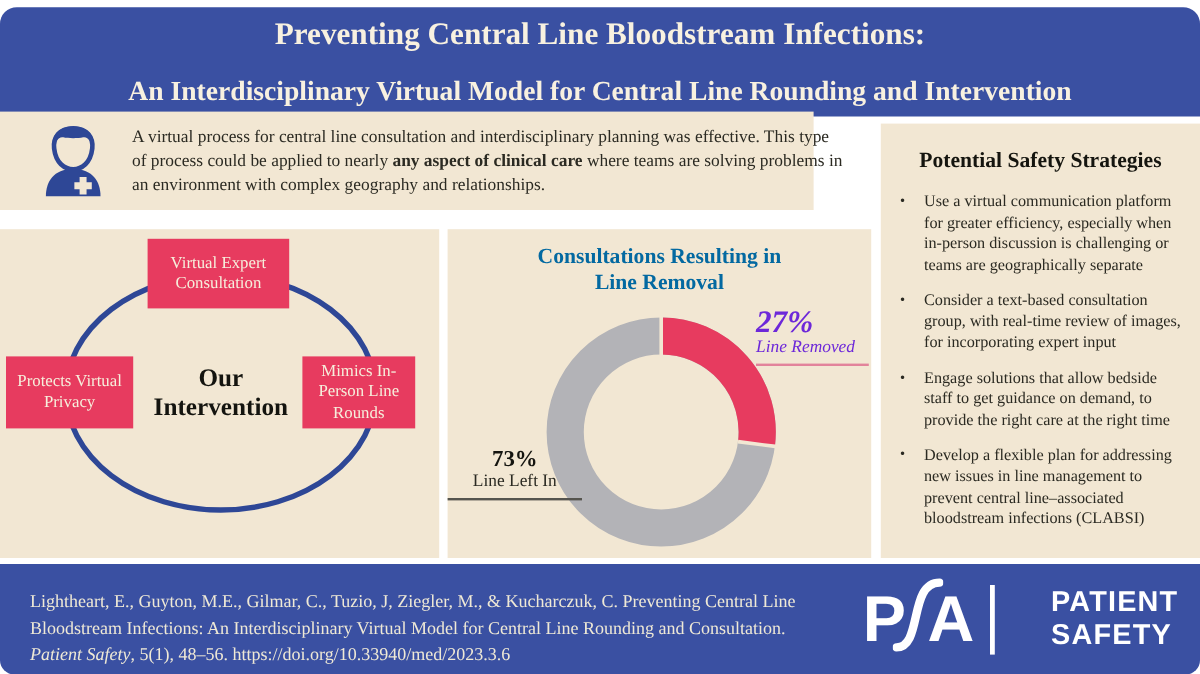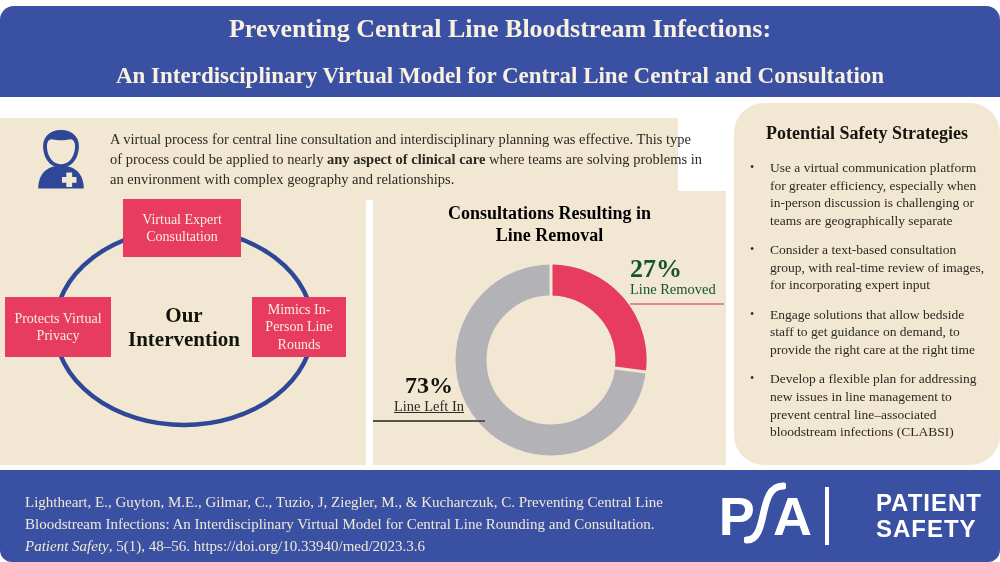--- a/index.html
+++ b/index.html
@@ -9,27 +9,27 @@
 
   
   .banner { position:absolute; left:0; top:6px; width:1000px; height:91px; background:#3A50A2;
             border-radius:14px 14px 0 0; display:flex; flex-direction:column; justify-content:center;
             align-items:center; gap:19px; }
   .banner .t1 { font-size:26px; font-weight:bold; color:#F8F1E0; white-space:nowrap; }
   .banner .t2 { font-size:23px; font-weight:bold; color:#F8F1E0; white-space:nowrap; }
 
   
   .panel { position:absolute; background:#F2E7D3; }
-  .summary { left:0; top:118px; width:678px; height:82px;text-decoration:underline; }
+  .summary { left:0; top:93px; width:678px; height:82px;text-decoration:underline; }
   .summary .icon-wrap { position:absolute; left:30px; top:10px; width:62px; height:62px; }
   .summary .text { position:absolute; left:110px; top:50%; transform:translateY(-50%);
                    width:596px; font-size:14.5px; line-height:1.38; color:#2B2A22; }
   .summary .text b { font-weight:bold; }
 
-  .strategies { left:734px; top:103px; width:266px; height:362px;border-radius:30px; }
+  .strategies { left:734px; top:103px; width:266px; height:362px; }
   .strategies h2 { margin-top:20px; text-align:center; font-size:18px; color:#15150F; }
   .strategies ul { list-style:none; margin:15px 10px 0 16px; }
   .strategies li { display:grid; grid-template-columns:20px 1fr; font-size:13.5px; line-height:1.3;
                    color:#2B2A22; margin-bottom:12px; }
   .strategies .dot { color:#2B2A22; font-size:12px; padding-top:1px; }
 
   
   .diagram { left:0; top:191px; width:366px; height:274px; }
   .diagram svg.ring { position:absolute; left:0; top:0; }
   .center-label { position:absolute; left:184px; top:136px; transform:translate(-50%,-50%);
@@ -38,30 +38,30 @@
   .pinkbox { position:absolute; background:#E73B5F; color:#F6EFDC; display:flex; align-items:center;
              justify-content:center; text-align:center; font-size:14px; line-height:1.22; padding:16px 6px; }
   .box-top    { left:123px; top:8px;   width:118px; height:58px; }
   .box-left   { left:5px;   top:106px; width:106px; height:60px; }
   .box-right  { left:252px; top:106px; width:94px;  height:60px;align-items:center; }
   .box-bottom { left:123px; top:204px; width:118px; height:58px; }
 
   
   .donut-panel { left:373px; top:191px; width:353px; height:274px; }
   .donut-title { position:absolute; left:50%; top:12px; transform:translateX(-50%); width:216px;
-                 text-align:center; font-size:18px; font-weight:bold; line-height:1.2; color:#000000; }
+                 text-align:center; font-size:18px; font-weight:bold; line-height:1.2; color:#0369a1; }
   .donut-svg { position:absolute; left:82px; top:73px; }
   .lbl-removed { position:absolute; left:257px; top:64px; right:2px; border-bottom:2px solid #E2839B;
-                 padding-bottom:5px; color:#14532d; }
+                 padding-bottom:5px; color:#6d28d9;font-style:italic; }
   .lbl-removed .pct { font-size:26px; font-weight:bold; line-height:1.05; }
   .lbl-removed .cat { font-size:14.5px; line-height:1.1; }
   .lbl-left { position:absolute; left:0; top:182px; width:112px; text-align:center;
               border-bottom:2px solid #55544E; padding-bottom:5px; }
-  .lbl-left .pct { font-size:24px; font-weight:bold; line-height:1.05; color:#14140F; }
-  .lbl-left .cat { font-size:14.5px; line-height:1.15; color:#2B2A22;text-decoration:underline; }
+  .lbl-left .pct { font-size:19px; font-weight:bold; line-height:1.05; color:#14140F; }
+  .lbl-left .cat { font-size:14.5px; line-height:1.15; color:#2B2A22; }
 
   
   .bottombar { position:absolute; left:0; top:470px; width:1000px; height:92px; background:#3A50A2;
                border-radius:0 0 12px 12px; }
   .citation { position:absolute; left:25px; top:22px; width:640px; font-size:15px; line-height:1.45;
               color:#EFE9D6; }
   .citation i { font-style:italic; }
   .psa-logo { position:absolute; right:18px; top:50%; transform:translateY(-50%); display:flex;
               align-items:center; color:#ffffff; font-family:"Liberation Sans", sans-serif; font-weight:bold; }
   .psa-logo .pl { font-size:54px; line-height:1; }
@@ -69,21 +69,21 @@
   .psa-logo .divider { width:4px; height:58px; background:#ffffff; margin:0 11px 0 13px; }
   .psa-logo .wordmark { font-size:24px; letter-spacing:1px; line-height:1.1;margin-left:36px; }
 </style>
 </head>
 <body>
 
 <div class="stage">
 
   <div class="banner">
     <div class="t1">Preventing Central Line Bloodstream Infections:</div>
-    <div class="t2">An Interdisciplinary Virtual Model for Central Line Central and Consultation</div>
+    <div class="t2">An Interdisciplinary Virtual Model for Central Line Rounding and Intervention</div>
   </div>
 
   <div class="panel summary">
     <div class="icon-wrap">
       <svg viewBox="0 0 64 62" width="62" height="62">
         <path d="M32 3 C20 3 14.5 11 15.6 20.5 C16.3 26.5 18.4 31 21.5 34 C24.6 36.9 28 38.4 32 38.4 C36 38.4 39.4 36.9 42.5 34 C45.6 31 47.7 26.5 48.4 20.5 C49.5 11 44 3 32 3 Z" fill="none" stroke="#2E4796" stroke-width="4"></path>
         <path d="M32 1.5 C18.5 1.5 12.8 10.5 14.6 20 L16.8 20 C16 14.5 19.5 9.8 23.5 10.8 C27.5 11.8 36.5 11.8 40.5 10.8 C44.5 9.8 48 14.5 47.2 20 L49.4 20 C51.2 10.5 45.5 1.5 32 1.5 Z" fill="#2E4796"></path>
         <path d="M32 38 C15 38 8.5 49 8.5 61.5 L55.5 61.5 C55.5 49 49 38 32 38 Z" fill="#2E4796"></path>
         <path d="M37.5 45 h6 v4.5 h4.5 v6 h-4.5 v4.5 h-6 v-4.5 h-4.5 v-6 h4.5 z" fill="#F2E7D3"></path>
       </svg>

